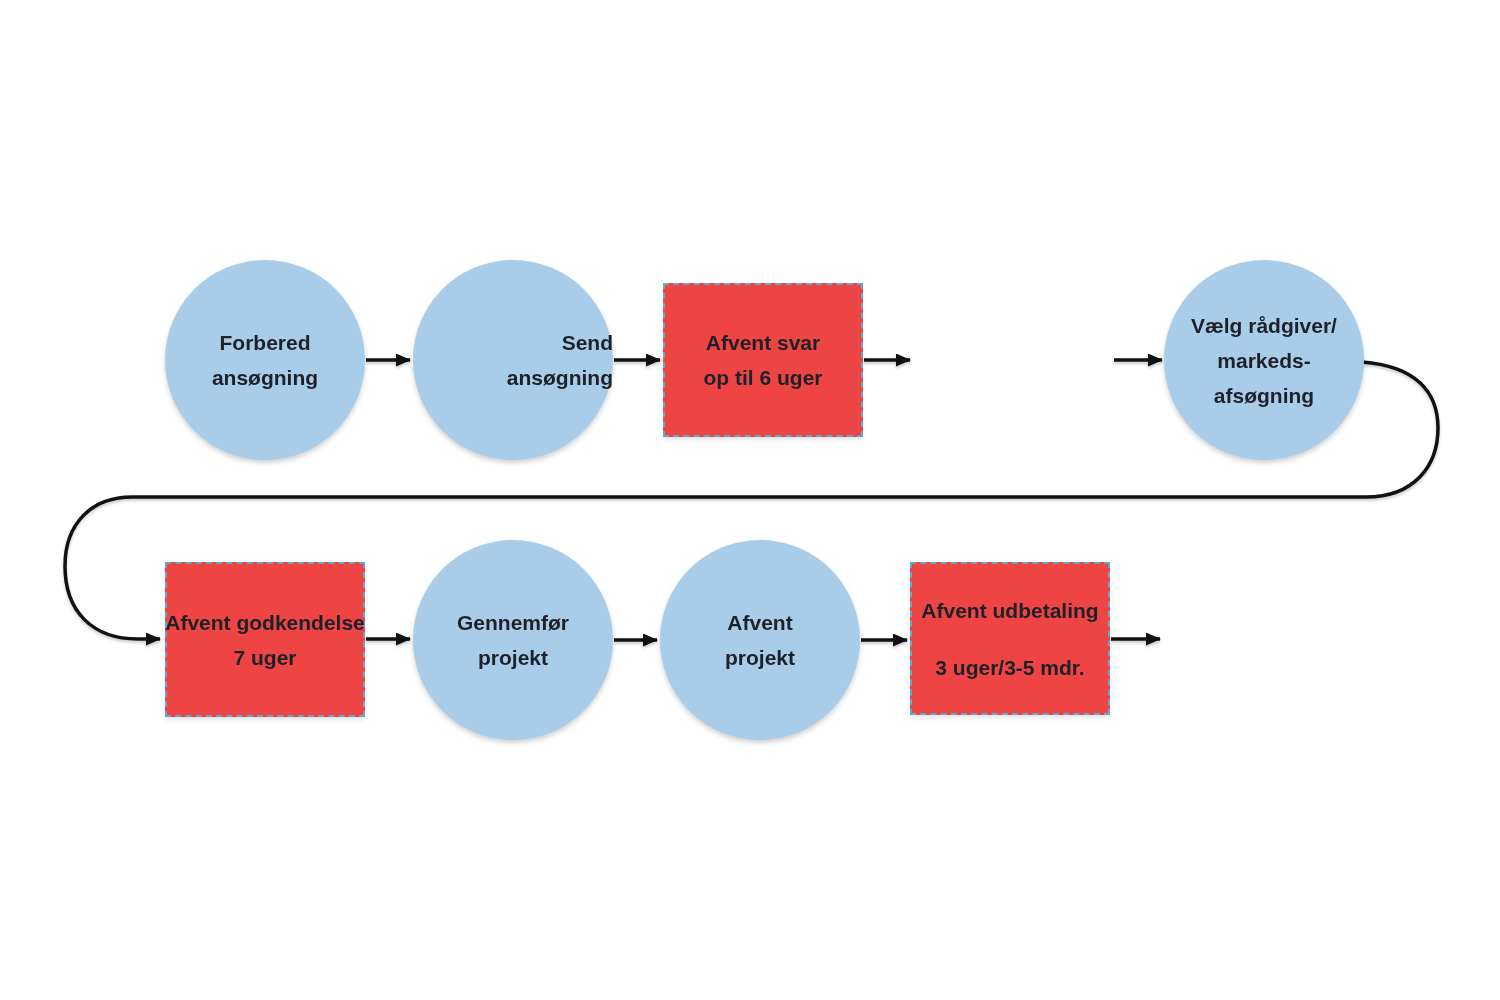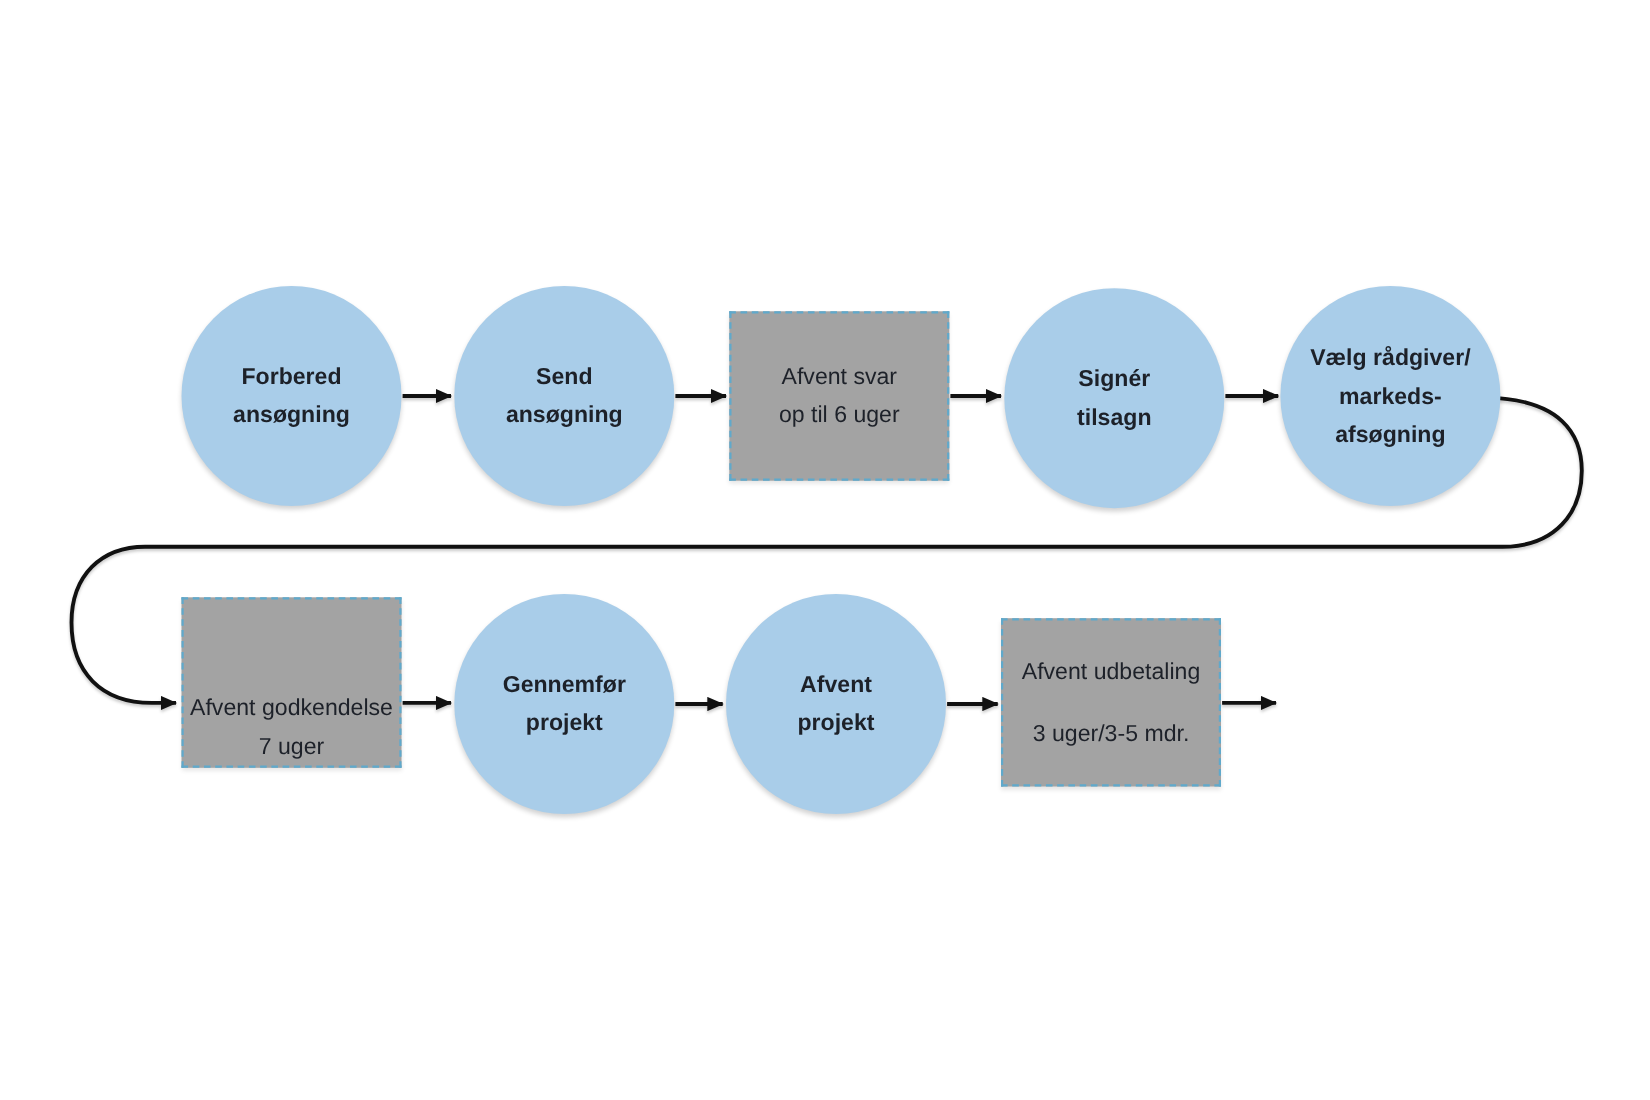--- a/index.html
+++ b/index.html
@@ -39,32 +39,32 @@
   .node span { display: block; white-space: nowrap; }
   .circle {
     width: 200px;
     height: 200px;
     border-radius: 50%;
     background: #a9cde9;
     font-weight: 700;
     box-shadow: 0 3px 5px rgba(0,0,0,0.18);
   }
   .waitbox {
-    background: #a3a3a3;
+    background: #ef4444;
     border: 2px dashed #5fa9cc;
-    font-weight: 400;
+    font-weight: 700;
     box-shadow: 0 3px 4px rgba(0,0,0,0.10);
   }
   
   .p1  { left: 165px;  top: 260px; }
-  .p2  { left: 413px;  top: 260px; }
+  .p2  { left: 413px;  top: 260px; align-items: flex-end; }
   .p3  { left: 663px;  top: 283px; width: 200px; height: 154px; }
   .p4  { left: 913px;  top: 262px; }
   .p5  { left: 1164px; top: 260px; }
-  .p6  { left: 165px;  top: 543px; width: 200px; height: 155px; justify-content: flex-end; }
+  .p6  { left: 165px;  top: 562px; width: 200px; height: 155px; }
   .p7  { left: 413px;  top: 540px; align-items: center; }
   .p8  { left: 660px;  top: 540px; }
   .p9  { left: 910px;  top: 562px; width: 200px; height: 153px; gap: 22px; }
   .p10 { left: 1163px; top: 538px; }
 </style>
 </head>
 <body>
 
 <div class="canvas">
 
@@ -102,24 +102,20 @@
   <div class="node circle p2">
     <span>Send</span>
     <span>ansøgning</span>
   </div>
 
   <div class="node waitbox p3">
     <span>Afvent svar</span>
     <span>op til 6 uger</span>
   </div>
 
-  <div class="node circle p4">
-    <span>Signér</span>
-    <span>tilsagn</span>
-  </div>
 
   <div class="node circle p5">
     <span>Vælg rådgiver/</span>
     <span>markeds-</span>
     <span>afsøgning</span>
   </div>
 
   <div class="node waitbox p6">
     <span>Afvent godkendelse</span>
     <span>7 uger</span>

